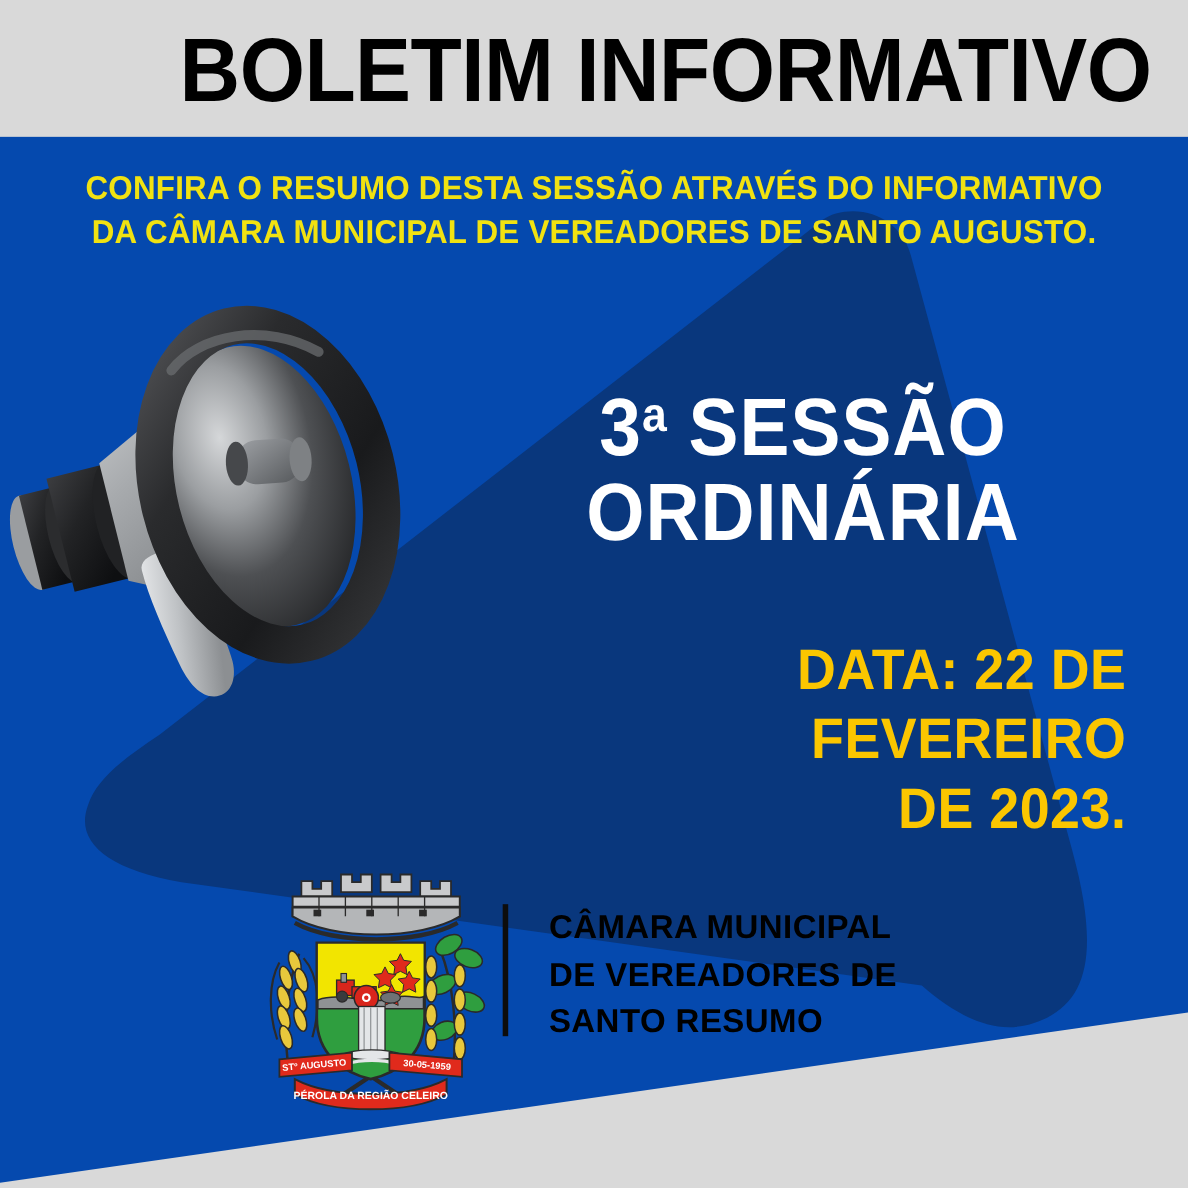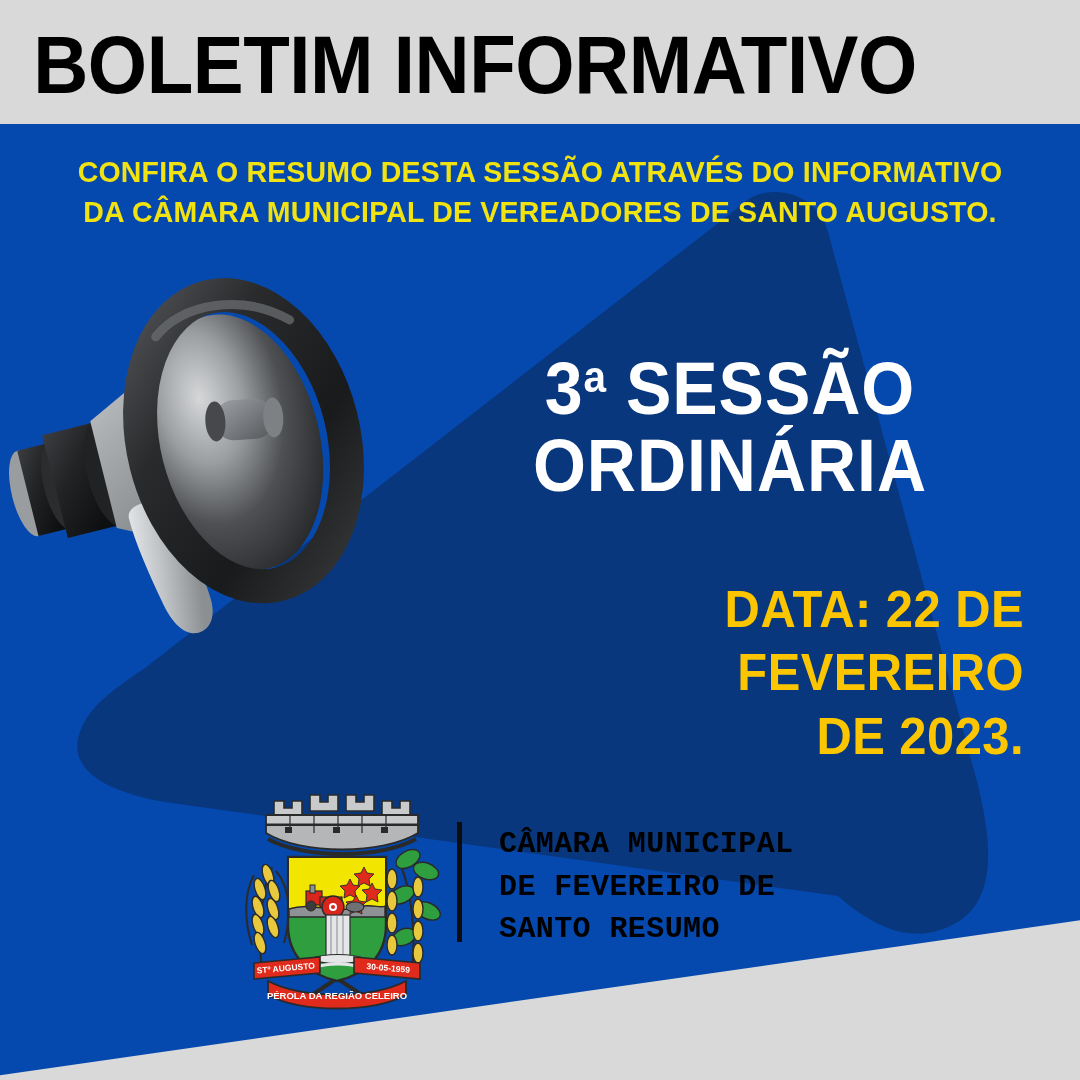--- a/index.html
+++ b/index.html
@@ -43,21 +43,21 @@
 
   
   .header {
     position: absolute;
     left: 0;
     top: 0;
     width: 1080px;
     height: 124px;
     display: flex;
     align-items: center;
-    justify-content: flex-start;
+    justify-content: flex-end;
   }
   .header-title {
     font-family: "Liberation Sans Narrow", "Liberation Sans", sans-serif;
     font-weight: 700;
     font-size: 82px;
     line-height: 0.95;
     letter-spacing: -0.5px;
     color: #000000;
     transform: scaleX(0.93);
     transform-origin: center;
@@ -163,21 +163,21 @@
     height: 120px;
     background: #0d0d0d;
     margin-left: 15px;
     margin-top: 47px;
     flex: 0 0 5px;
   }
   .brand-text {
     margin-left: 37px;
     margin-top: 48px;
     color: #000000;
-    font-family: Liberation Mono, monospace;
+    font-family: Liberation Sans, sans-serif;
     font-weight: 700;
     font-size: 30px;
     line-height: 1.42;
     letter-spacing: 0.4px;
   }
   .brand-text span { display: block; }
 </style>
 </head>
 <body>
 
@@ -395,18 +395,18 @@
         <text x="54" y="196" font-family="Liberation Sans, sans-serif" font-size="8.5" font-weight="700" fill="#ffffff" text-anchor="middle" transform="rotate(-5 54 196)">STº AUGUSTO</text>
         <text x="156" y="196" font-family="Liberation Sans, sans-serif" font-size="8.5" font-weight="700" fill="#ffffff" text-anchor="middle" transform="rotate(5 156 196)">30-05-1959</text>
         <text x="105" y="224" font-family="Liberation Sans, sans-serif" font-size="9.5" font-weight="700" fill="#ffffff" text-anchor="middle">PÉROLA DA REGIÃO CELEIRO</text>
       </g>
     </svg>
 
     <div class="brand-divider"></div>
 
     <div class="brand-text">
       <span>CÂMARA MUNICIPAL</span>
-      <span>DE FEVEREIRO  DE</span>
+      <span>DE VEREADORES  DE</span>
       <span>SANTO RESUMO</span>
     </div>
   </div>
 
 </div>
 
 </body></html>

